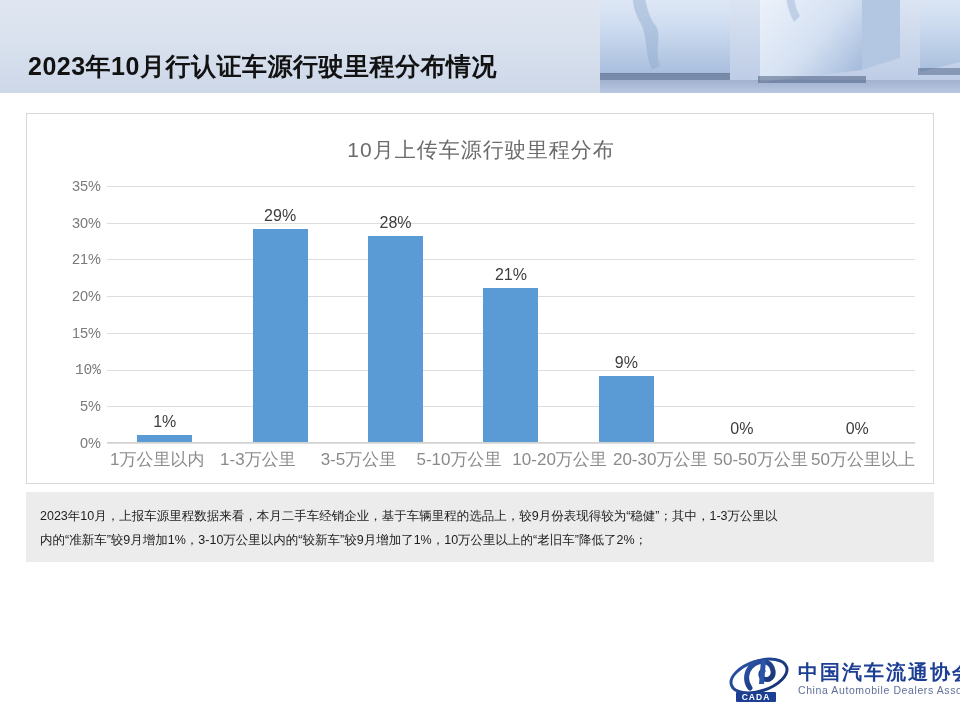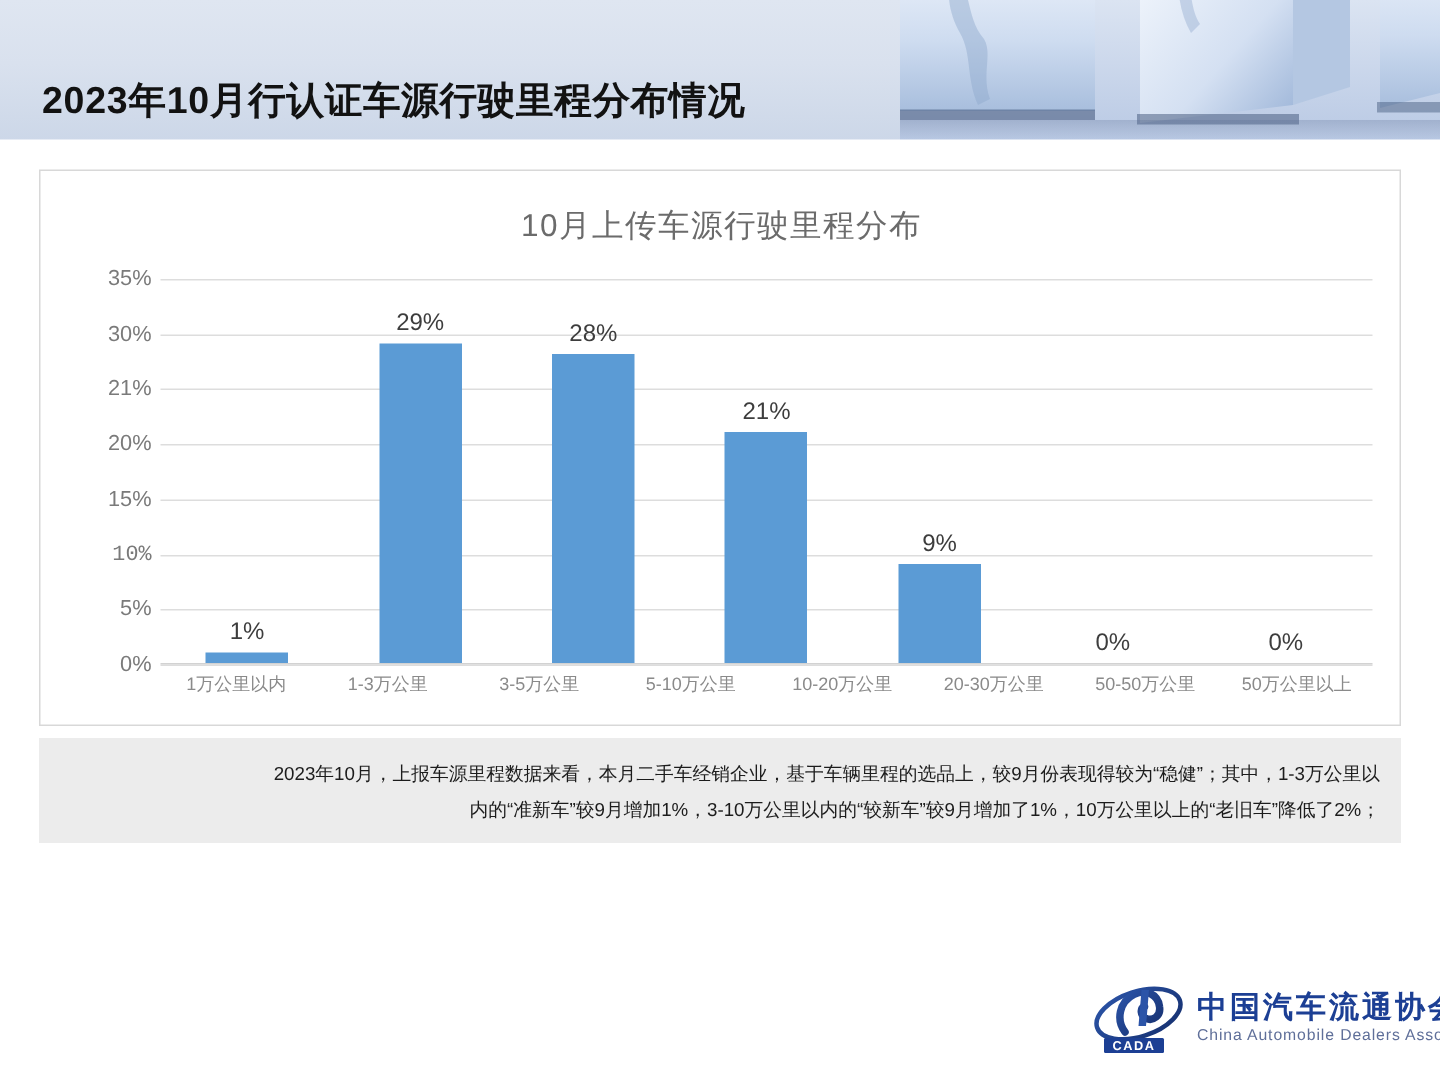--- a/index.html
+++ b/index.html
@@ -69,28 +69,28 @@
   }
   .barlabel {
     position:absolute; left:0; width:100%; text-align:center;
     font-size:16px; color:#3d3d3d; white-space:nowrap;
   }
   .xlabels {
     position:absolute; left:80px; top:334px; width:808px; height:26px;
     display:flex;
   }
   .xlabel {
-    flex:1 1 0; text-align:center; font-size:12px; color:#8a8a8a;
+    flex:1 1 0; text-align:center; font-size:17px; color:#8a8a8a;
     white-space:nowrap;
   }
 
   
   .note {
     position:absolute; left:26px; top:492px; width:908px; height:70px;
-    background:#ececec; padding:12px 14px 0 14px;text-align:right;
+    background:#ececec; padding:12px 14px 0 14px;
   }
   .note-line {
     font-size:12.5px; color:#1c1c1c; line-height:24px; white-space:nowrap;
   }
 
   
   .logo {
     position:absolute; left:728px; top:650px; width:212px; height:58px;
     display:flex; align-items:center; gap:8px;
   }

